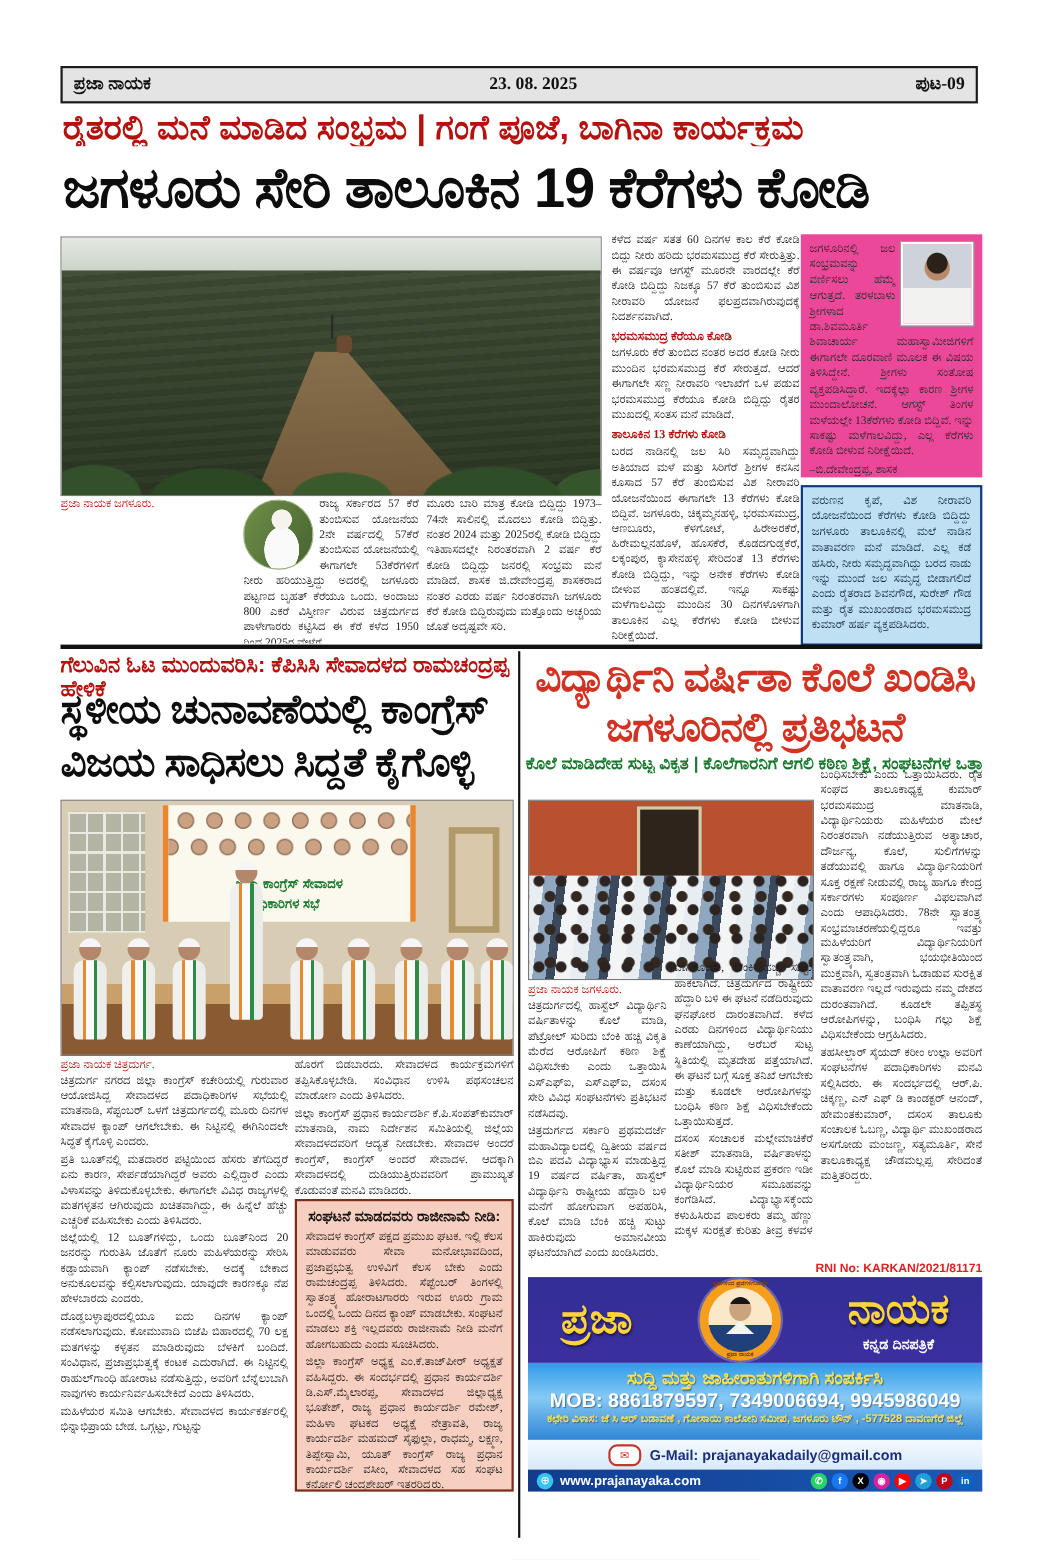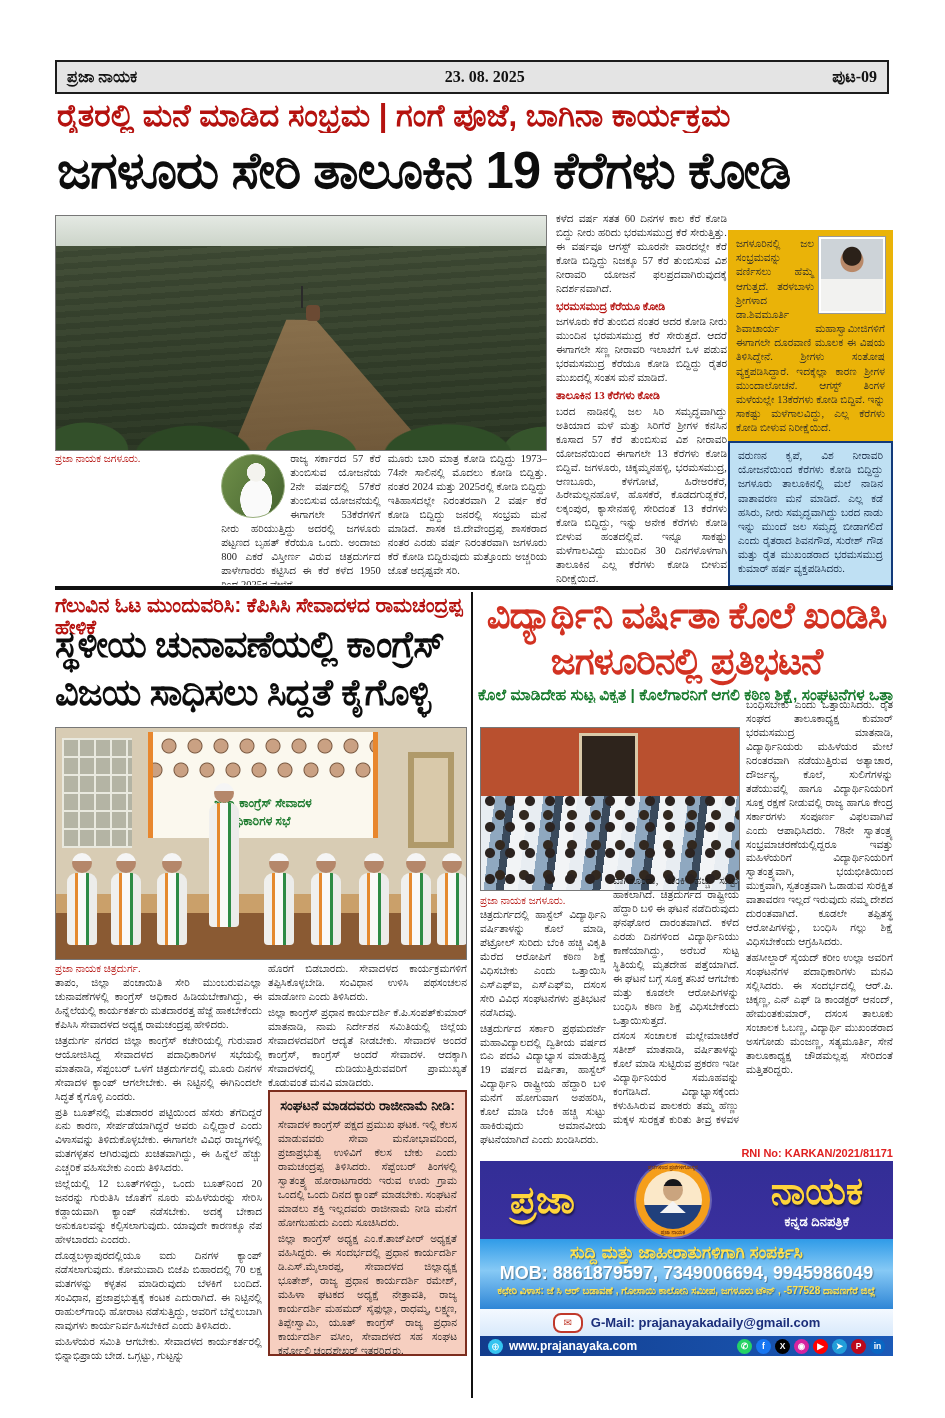--- a/index.html
+++ b/index.html
@@ -46,22 +46,22 @@
 
   #s1-bottomrow{left:55px;top:452px;width:492px;height:133px;display:flex;gap:7px;}
   #s1-bottomrow .col{flex:1;}
   .pooja-circle{float:left;width:64px;height:64px;border-radius:50%;margin:2px 5px 2px 0;
      background:radial-gradient(circle at 55% 28%,#f4f3ee 16%,transparent 17%),
                 radial-gradient(26px 34px at 55% 72%,#fafafa 60%,transparent 62%),
                 linear-gradient(120deg,#6f8f49,#45632f);border:1px solid #9ab07e;box-sizing:border-box;}
 
   #s1-midcol{left:556px;top:212px;width:171px;height:375px;}
 
-  #quote-box{left:728px;top:213px;width:165px;height:221px;background:#eab308;
-             padding:7px 8px;box-sizing:border-box;margin-top:17px;}
+  #quote-box{left:728px;top:213px;width:165px;height:221px;background:#ec4899;
+             padding:7px 8px;box-sizing:border-box;}
   #quote-box .qtxt{font:10.5px/1.35 "Liberation Serif",serif;color:#2a2a2a;text-align:justify;}
   #mla-photo{float:right;width:62px;height:72px;margin:0 0 3px 5px;background:
       radial-gradient(circle at 50% 24%,#2b2119 9px,transparent 10px),
       radial-gradient(circle at 50% 30%,#b98969 11px,transparent 12px),
       linear-gradient(#cdd3d8 0 55%,#f2f2f0 55%);border:2px solid #fff;outline:1px solid #999;}
   .qsign{display:block;text-align:right;font-weight:bold;color:#5a1d12;margin-top:3px;}
 
   #reaction-box{left:728px;top:441px;width:165px;height:146px;background:#bfe0f3;
                 border:2px solid #123a7a;padding:6px 8px;box-sizing:border-box;}
   #reaction-box .rtxt{font:10.5px/1.35 "Liberation Serif",serif;color:#10233f;text-align:justify;overflow:hidden;height:100%;}
@@ -236,21 +236,20 @@
     <span class="person tall" style="left:150px"></span>
     <span class="person" style="left:205px"></span>
     <span class="person" style="left:252px"></span>
     <span class="person" style="left:300px"></span>
     <span class="person" style="left:342px"></span>
     <span class="person" style="left:378px"></span>
   </div>
 
   <div class="abs btxt" id="s2-col1">
     <span class="dl">ಪ್ರಜಾ ನಾಯಕ ಚಿತ್ರದುರ್ಗ.</span>
-    <p>ತಾಪಂ, ಜಿಲ್ಲಾ ಪಂಚಾಯಿತಿ ಸೇರಿ ಮುಂಬರುವಎಲ್ಲಾ ಚುನಾವಣೆಗಳಲ್ಲಿ ಕಾಂಗ್ರೆಸ್ ಅಧಿಕಾರ ಹಿಡಿಯಬೇಕಾಗಿದ್ದು, ಈ ಹಿನ್ನೆಲೆಯಲ್ಲಿ ಕಾರ್ಯಕರ್ತರು ಮತದಾರರತ್ತ ಹೆಜ್ಜೆ ಹಾಕಬೇಕೆಂದು ಕೆಪಿಸಿಸಿ ಸೇವಾದಳದ ಅಧ್ಯಕ್ಷ ರಾಮಚಂದ್ರಪ್ಪ ಹೇಳಿದರು.</p>
     <p>ಚಿತ್ರದುರ್ಗ ನಗರದ ಜಿಲ್ಲಾ ಕಾಂಗ್ರೆಸ್ ಕಚೇರಿಯಲ್ಲಿ ಗುರುವಾರ ಆಯೋಜಿಸಿದ್ದ ಸೇವಾದಳದ ಪದಾಧಿಕಾರಿಗಳ ಸಭೆಯಲ್ಲಿ ಮಾತನಾಡಿ, ಸೆಪ್ಟಂಬರ್ ಒಳಗೆ ಚಿತ್ರದುರ್ಗದಲ್ಲಿ ಮೂರು ದಿನಗಳ ಸೇವಾದಳ ಕ್ಯಾಂಪ್ ಆಗಲೇಬೇಕು. ಈ ನಿಟ್ಟಿನಲ್ಲಿ ಈಗಿನಿಂದಲೇ ಸಿದ್ಧತೆ ಕೈಗೊಳ್ಳಿ ಎಂದರು.</p>
     <p>ಪ್ರತಿ ಬೂತ್‌ನಲ್ಲಿ ಮತದಾರರ ಪಟ್ಟಿಯಿಂದ ಹೆಸರು ತೆಗೆದಿದ್ದರೆ ಏನು ಕಾರಣ, ಸೇರ್ಪಡೆಯಾಗಿದ್ದರೆ ಅವರು ಎಲ್ಲಿದ್ದಾರೆ ಎಂದು ವಿಳಾಸವನ್ನು ತಿಳಿದುಕೊಳ್ಳಬೇಕು. ಈಗಾಗಲೇ ವಿವಿಧ ರಾಜ್ಯಗಳಲ್ಲಿ ಮತಗಳ್ಳತನ ಆಗಿರುವುದು ಖಚಿತವಾಗಿದ್ದು, ಈ ಹಿನ್ನೆಲೆ ಹೆಚ್ಚು ಎಚ್ಚರಿಕೆ ವಹಿಸಬೇಕು ಎಂದು ತಿಳಿಸಿದರು.</p>
     <p>ಜಿಲ್ಲೆಯಲ್ಲಿ 12 ಬೂತ್‌ಗಳಿದ್ದು, ಒಂದು ಬೂತ್‌ನಿಂದ 20 ಜನರನ್ನು ಗುರುತಿಸಿ ಜೊತೆಗೆ ನೂರು ಮಹಿಳೆಯರನ್ನು ಸೇರಿಸಿ ಕಡ್ಡಾಯವಾಗಿ ಕ್ಯಾಂಪ್ ನಡೆಸಬೇಕು. ಅದಕ್ಕೆ ಬೇಕಾದ ಅನುಕೂಲವನ್ನು ಕಲ್ಪಿಸಲಾಗುವುದು. ಯಾವುದೇ ಕಾರಣಕ್ಕೂ ನೆಪ ಹೇಳಬಾರದು ಎಂದರು.</p>
     <p>ದೊಡ್ಡಬಳ್ಳಾಪುರದಲ್ಲಿಯೂ ಐದು ದಿನಗಳ ಕ್ಯಾಂಪ್ ನಡೆಸಲಾಗುವುದು. ಕೋಮುವಾದಿ ಬಿಜೆಪಿ ಬಿಹಾರದಲ್ಲಿ 70 ಲಕ್ಷ ಮತಗಳನ್ನು ಕಳ್ಳತನ ಮಾಡಿರುವುದು ಬೆಳಕಿಗೆ ಬಂದಿದೆ. ಸಂವಿಧಾನ, ಪ್ರಜಾಪ್ರಭುತ್ವಕ್ಕೆ ಕಂಟಕ ಎದುರಾಗಿದೆ. ಈ ನಿಟ್ಟಿನಲ್ಲಿ ರಾಹುಲ್‌ಗಾಂಧಿ ಹೋರಾಟ ನಡೆಸುತ್ತಿದ್ದು, ಅವರಿಗೆ ಬೆನ್ನೆಲುಬಾಗಿ ನಾವುಗಳು ಕಾರ್ಯನಿರ್ವಹಿಸಬೇಕಿದೆ ಎಂದು ತಿಳಿಸಿದರು.</p>
     <p>ಮಹಿಳೆಯರ ಸಮಿತಿ ಆಗಬೇಕು. ಸೇವಾದಳದ ಕಾರ್ಯಕರ್ತರಲ್ಲಿ ಭಿನ್ನಾಭಿಪ್ರಾಯ ಬೇಡ. ಒಗ್ಗಟ್ಟು, ಗುಟ್ಟನ್ನು</p>
   </div>
 
   <div class="abs btxt" id="s2-col2">
     <p>ಹೊರಗೆ ಬಿಡಬಾರದು. ಸೇವಾದಳದ ಕಾರ್ಯಕ್ರಮಗಳಿಗೆ ತಪ್ಪಿಸಿಕೊಳ್ಳಬೇಡಿ. ಸಂವಿಧಾನ ಉಳಿಸಿ ಪಥಸಂಚಲನ ಮಾಡೋಣ ಎಂದು ತಿಳಿಸಿದರು.</p>
     <p>ಜಿಲ್ಲಾ ಕಾಂಗ್ರೆಸ್ ಪ್ರಧಾನ ಕಾರ್ಯದರ್ಶಿ ಕೆ.ಪಿ.ಸಂಪತ್‌ಕುಮಾರ್ ಮಾತನಾಡಿ, ನಾಮ ನಿರ್ದೇಶನ ಸಮಿತಿಯಲ್ಲಿ ಜಿಲ್ಲೆಯ ಸೇವಾದಳದವರಿಗೆ ಆದ್ಯತೆ ನೀಡಬೇಕು. ಸೇವಾದಳ ಅಂದರೆ ಕಾಂಗ್ರೆಸ್, ಕಾಂಗ್ರೆಸ್ ಅಂದರೆ ಸೇವಾದಳ. ಆದಕ್ಕಾಗಿ ಸೇವಾದಳದಲ್ಲಿ ದುಡಿಯುತ್ತಿರುವವರಿಗೆ ಪ್ರಾಮುಖ್ಯತೆ ಕೊಡುವಂತೆ ಮನವಿ ಮಾಡಿದರು.</p>

